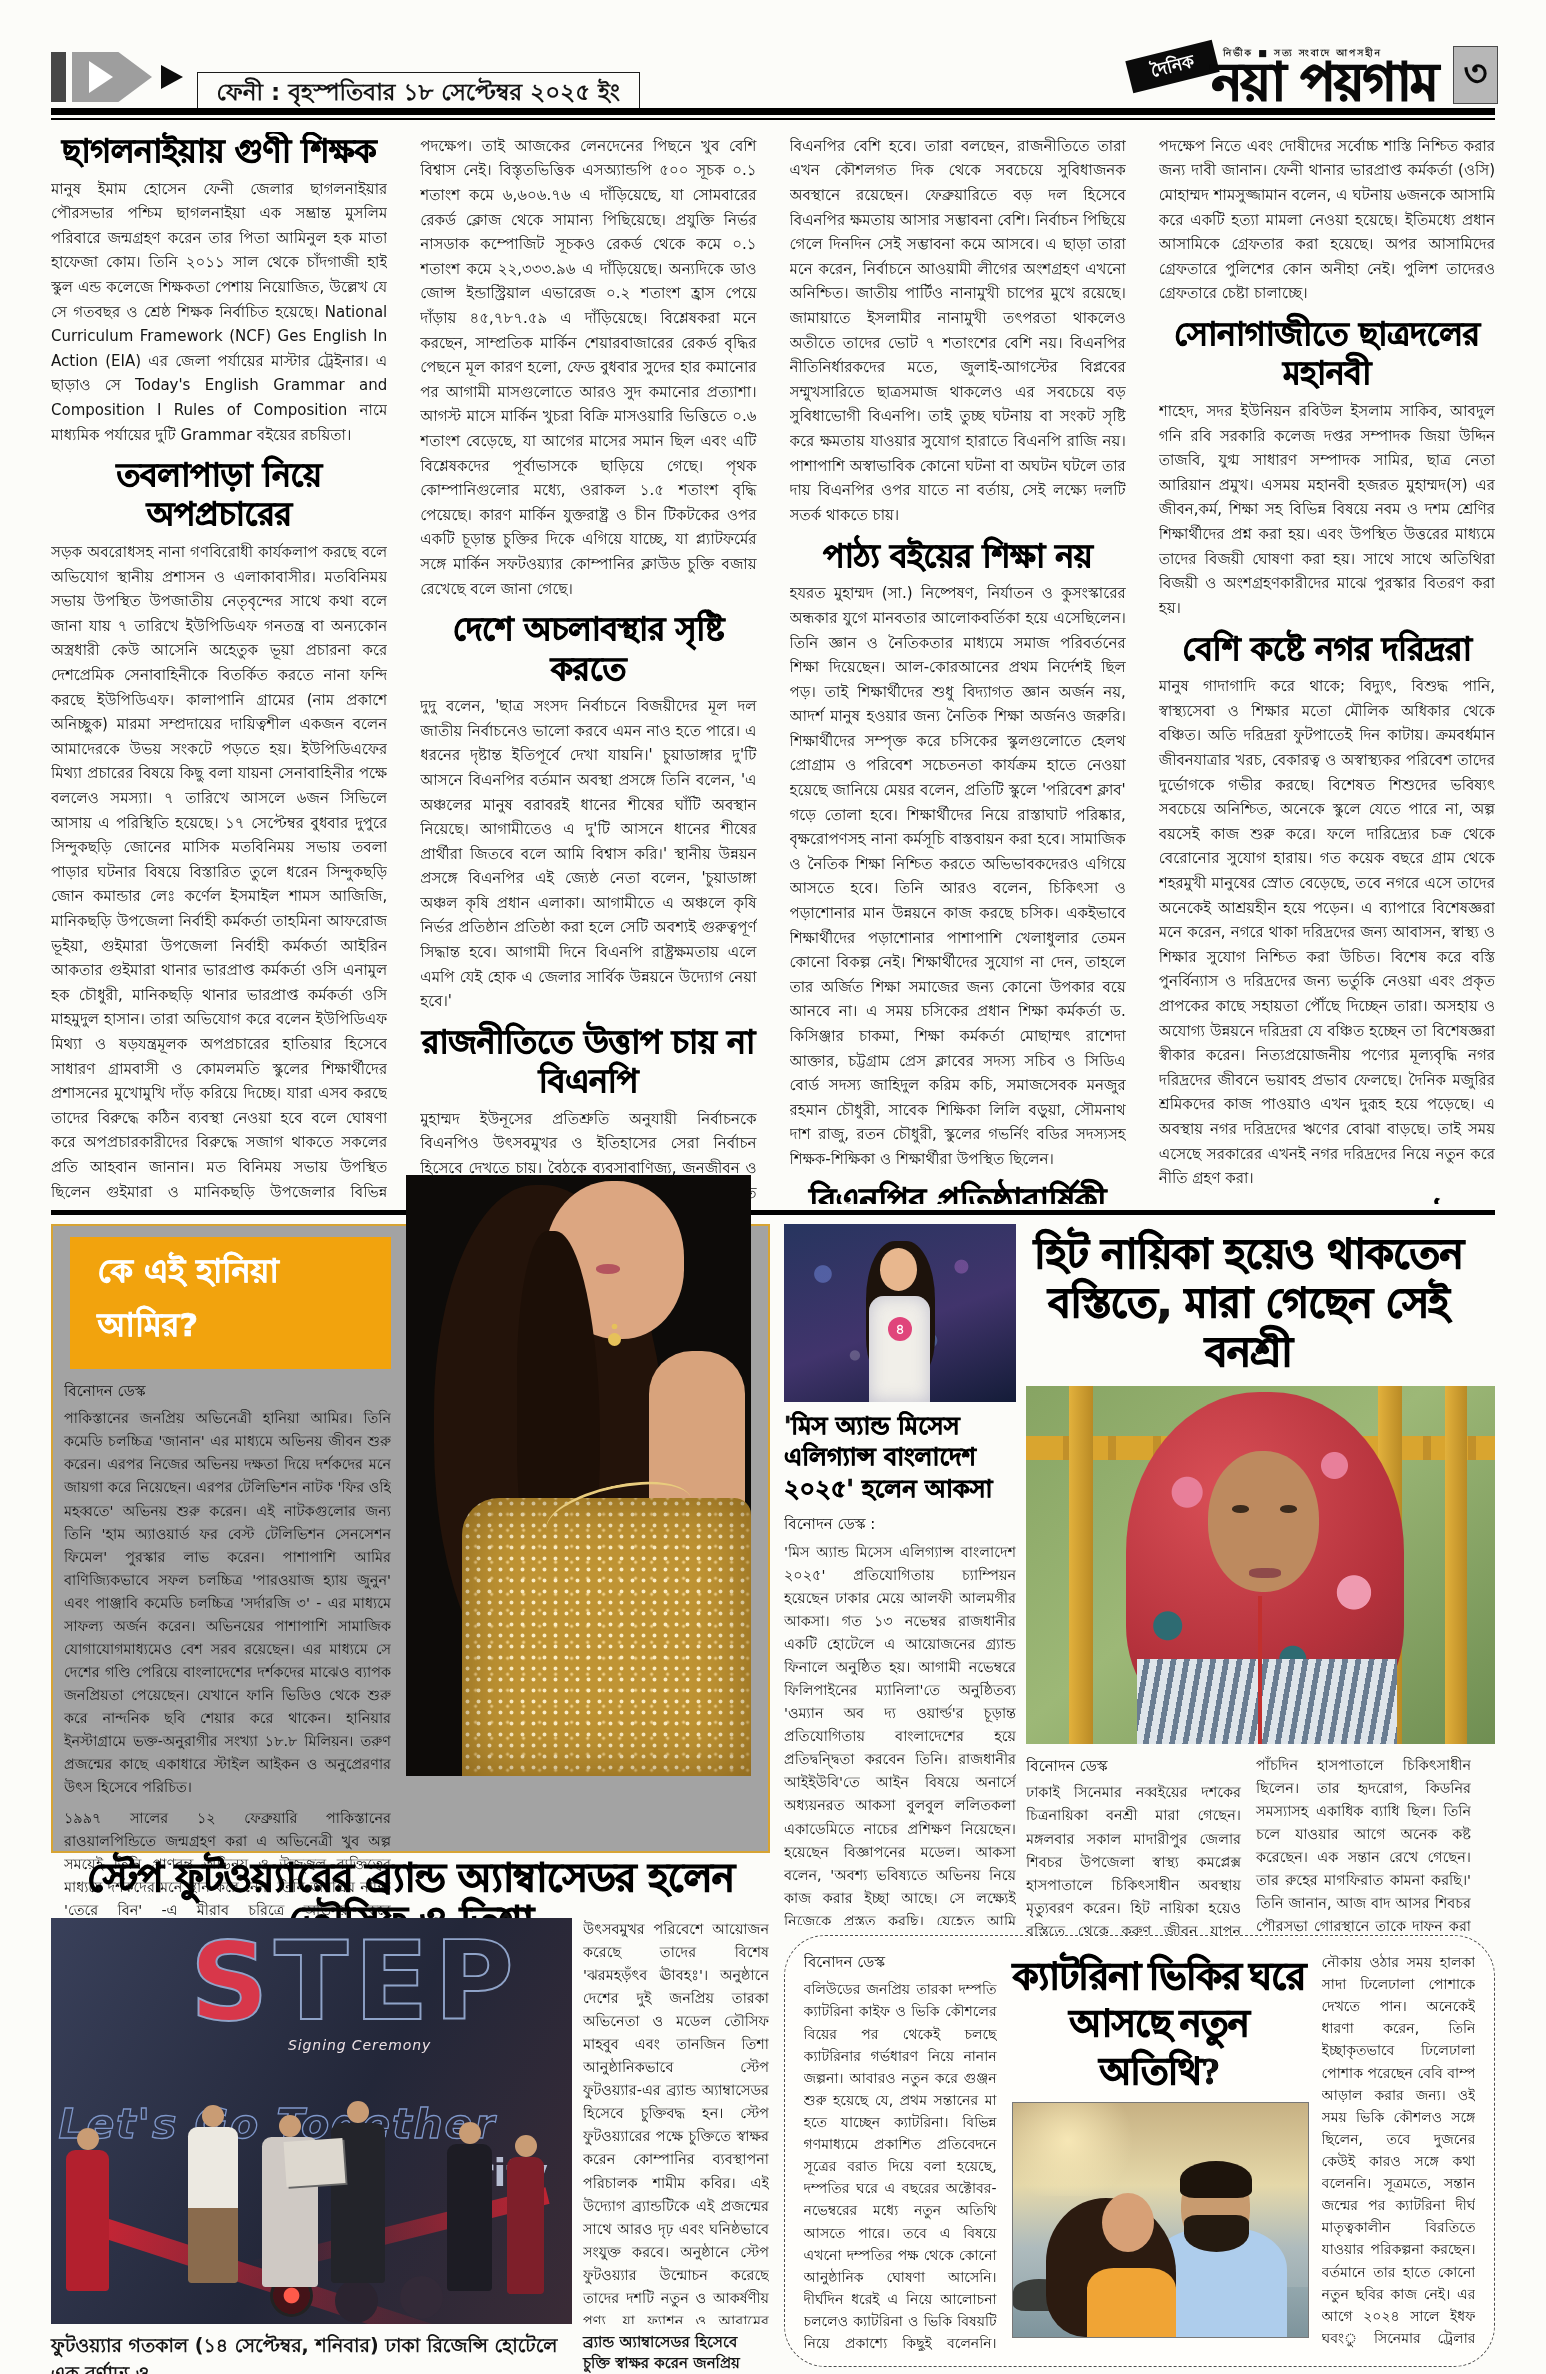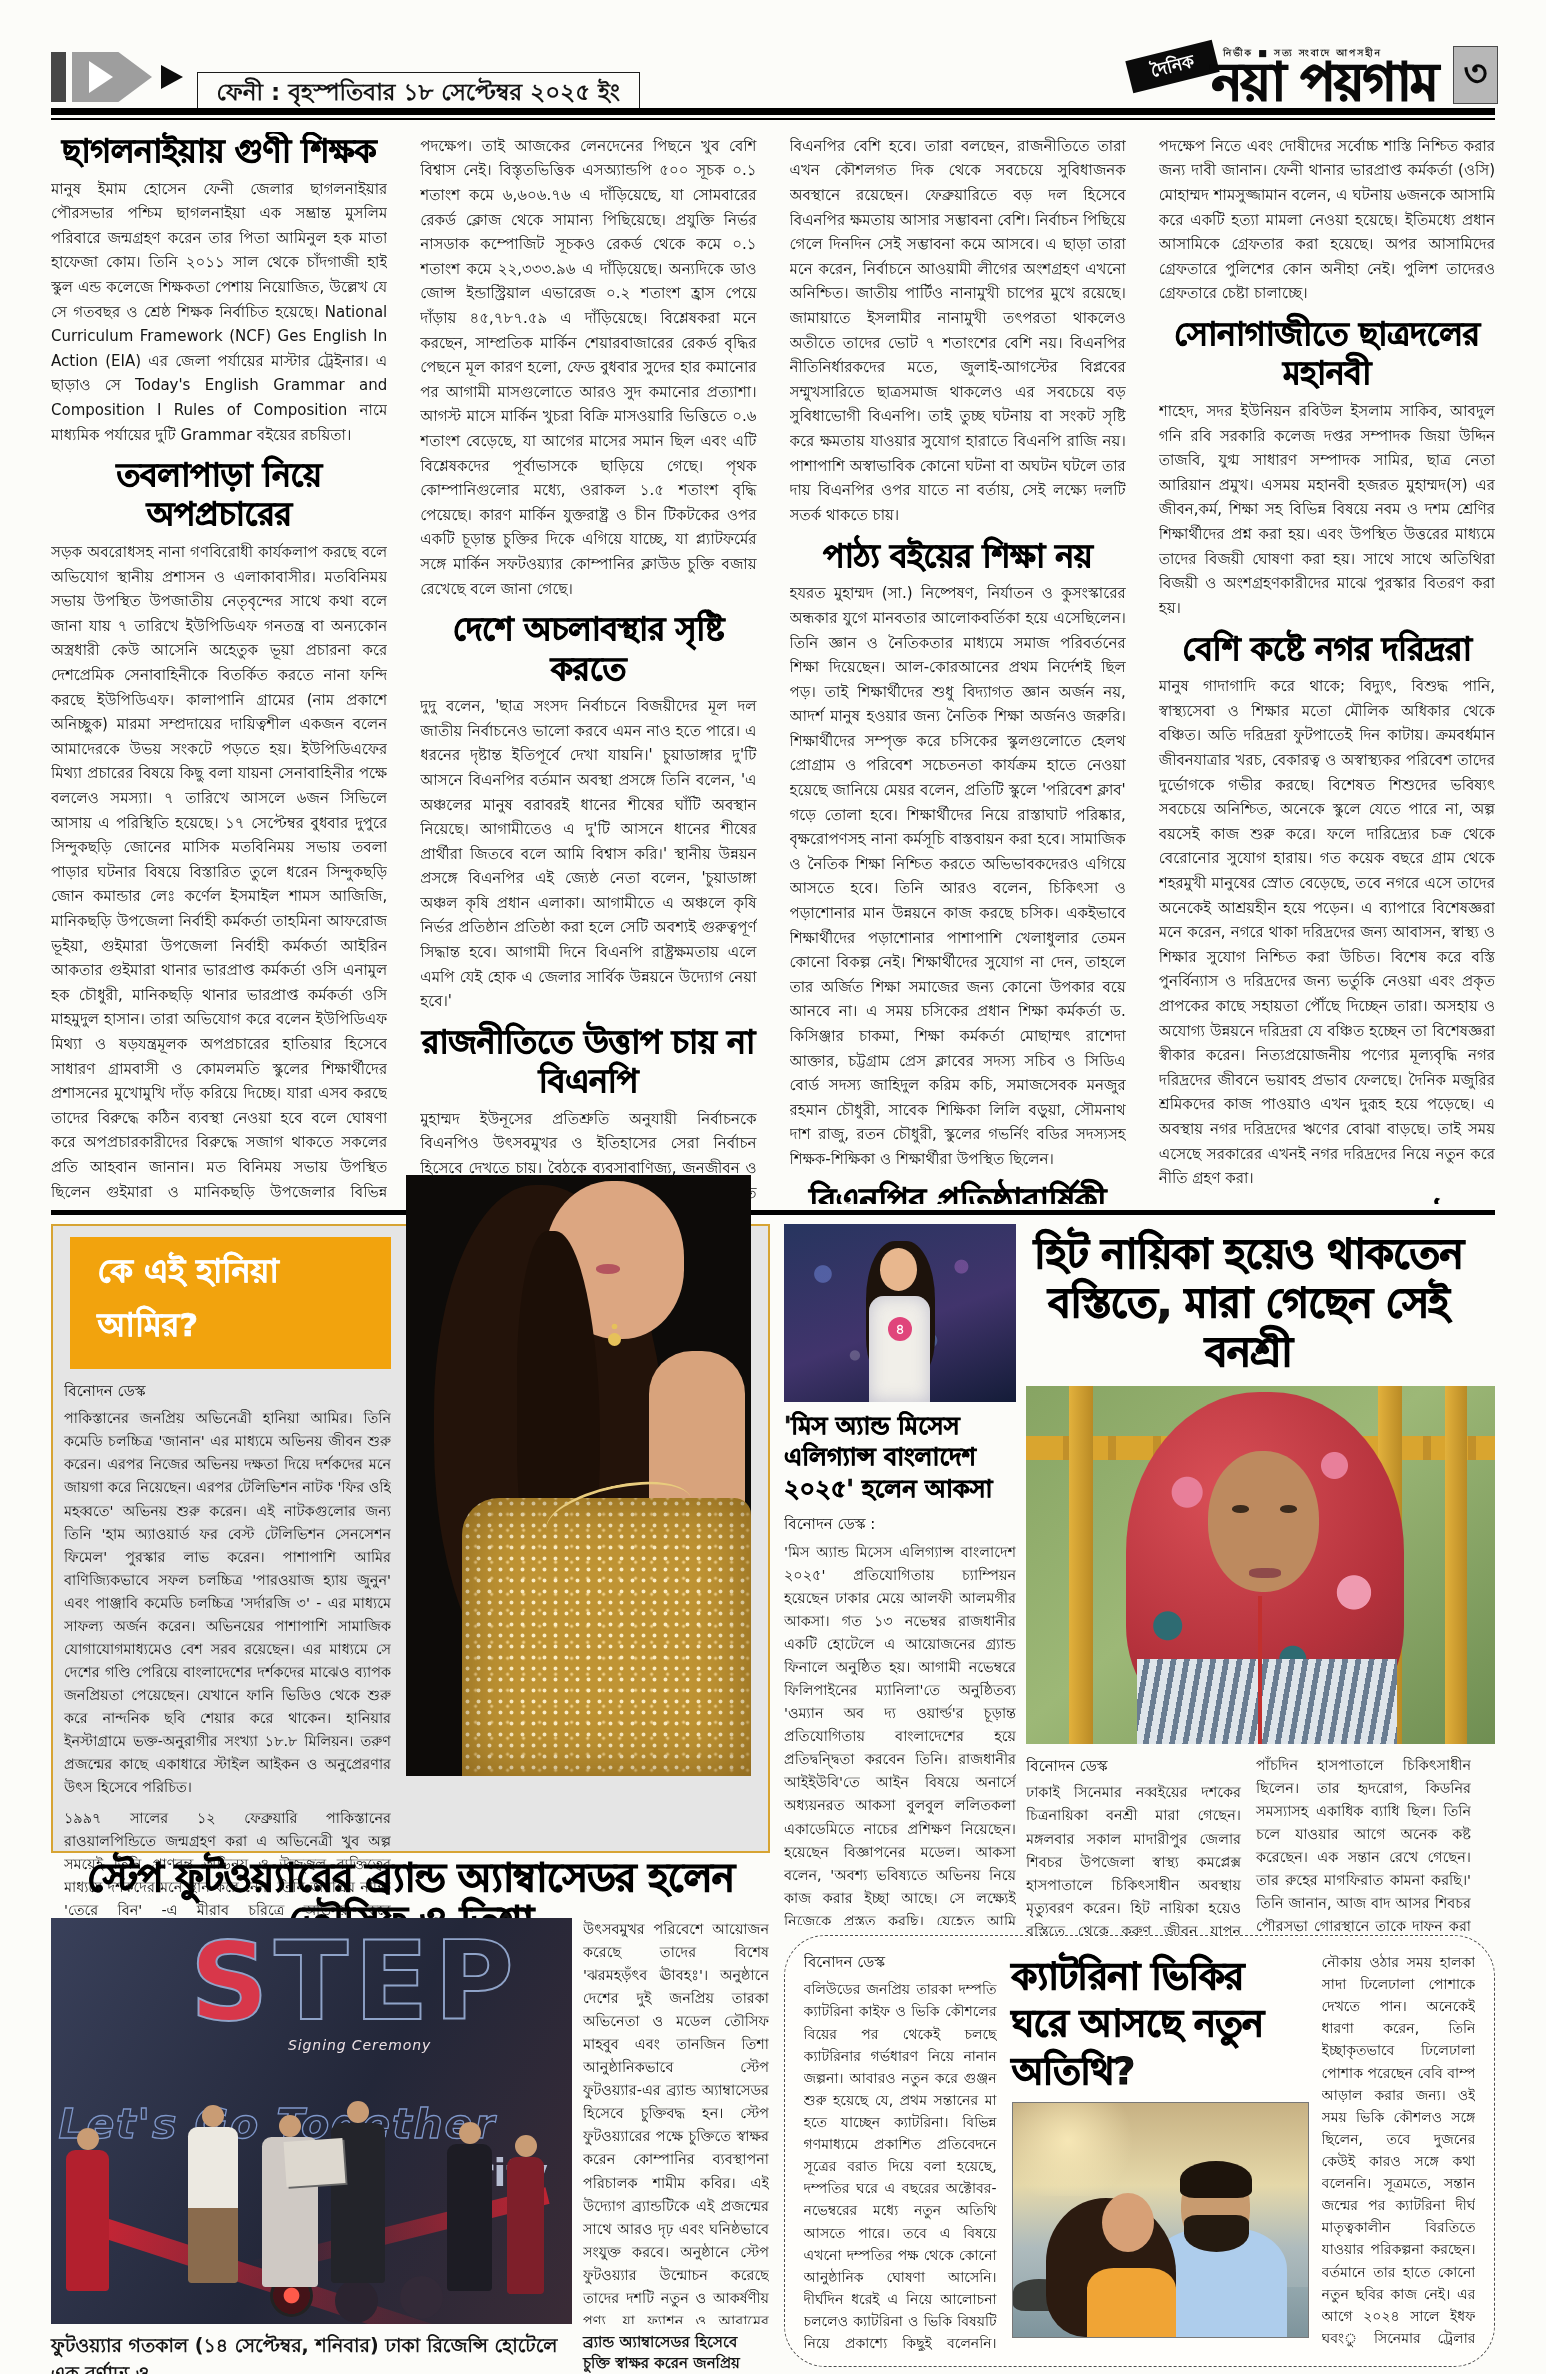--- a/index.html
+++ b/index.html
@@ -31,21 +31,21 @@
         grid-template-columns:repeat(4,1fr);column-gap:33px;}
   .ncol{overflow:hidden;height:1072px;}
   .nh{margin:9.3px 0 5.6px;font-size:32px;line-height:1.22;text-align:center;font-weight:bold;
       -webkit-text-stroke:0.8px #000;letter-spacing:-0.5px;}
   .np{margin:0 0 7.4px;font-size:15px;line-height:1.64;text-align:justify;}
   .divider{left:51px;top:1210px;width:1444px;height:4.6px;background:#000;}
   
   .byline{font-weight:normal;font-size:15px;margin:7.4px 0 3.7px;}
   .ebody{font-size:14.4px;line-height:1.6;text-align:justify;margin:0 0 7.4px;}
   
-  .hbox{left:51px;top:1224px;width:719px;height:629px;border:2.8px solid #d7a433;background:#e5e5e5;
+  .hbox{left:51px;top:1224px;width:719px;height:629px;border:2.8px solid #d7a433;background:#a3a3a3;
         box-sizing:border-box;padding:7.4px 11px;}
   .hband{display:inline-block;background:#f2a30d;color:#fff;font-size:32px;font-weight:bold;
          -webkit-text-stroke:0.7px #fff;padding:9.3px 28px 15px;margin:3.7px 0 1.9px 5.6px;}
   .hflex{display:flex;gap:15px;}
   .hleft{width:327px;height:544px;overflow:hidden;}
   .hphoto{position:relative;width:345px;height:601px;background:#0d0b09;overflow:hidden;margin-top:-58px;}
   
   .aksa{left:784px;top:1224px;width:232px;height:701px;overflow:hidden;}
   .aphoto{position:relative;width:232px;height:178px;overflow:hidden;
           background:linear-gradient(160deg,#27355f,#41346c 55%,#141c38);}
@@ -62,22 +62,22 @@
       text-align:center;line-height:1.1;letter-spacing:-0.9px;}
   .sphoto{left:51px;top:1918px;width:521px;height:406px;position:absolute;overflow:hidden;
           background:linear-gradient(120deg,#39405a,#232739 55%,#3a2b36);}
   .stext{left:583px;top:1918px;width:186px;height:406px;overflow:hidden;position:absolute;}
   .scapL{left:51px;top:2332px;width:521px;font-size:19px;line-height:1.45;font-weight:bold;}
   .scapR{left:583px;top:2332px;width:186px;font-size:15px;line-height:1.4;font-weight:bold;}
   
   .kbox{left:784px;top:1935px;width:711px;height:432px;border:1.9px dashed #4a4a4a;border-radius:41px;
         box-sizing:border-box;padding:15px 18.6px;display:flex;gap:15px;background:#fffefb;}
   .kcol{overflow:hidden;font-size:14px;line-height:1.58;text-align:justify;}
-  .kh{font-size:37px;font-weight:bold;-webkit-text-stroke:1.1px #000;text-align:left;line-height:1.28;
-      letter-spacing:-0.9px;margin:1.9px 0 7.4px;}
+  .kh{font-size:37px;font-weight:bold;-webkit-text-stroke:1.1px #000;text-align:center;line-height:1.28;
+      letter-spacing:-0.9px;margin:1.9px 0 7.4px;font-family:Liberation Serif, serif;}
   .kphoto{position:relative;width:295px;height:234px;overflow:hidden;border:0.9px solid #777;
           background:linear-gradient(180deg,#c7b183 0%,#e5d8a9 35%,#aebbbd 62%,#8aa0a8 100%);}
   
   .ph{position:absolute;}
   .fg{position:absolute;border-radius:9.3px 9.3px 3.7px 3.7px;}
   .fg::before{content:'';position:absolute;top:-22px;left:50%;transform:translateX(-50%);
               width:22px;height:22px;border-radius:50%;background:#c99c74;}
   .step-logo{font-size:109px;font-weight:bold;color:transparent;-webkit-text-stroke:1.9px #8fa3c8;
              letter-spacing:5.6px;line-height:1;}
   .step-logo::first-letter{color:#d8374a;-webkit-text-stroke:0.9px #d8374a;}

